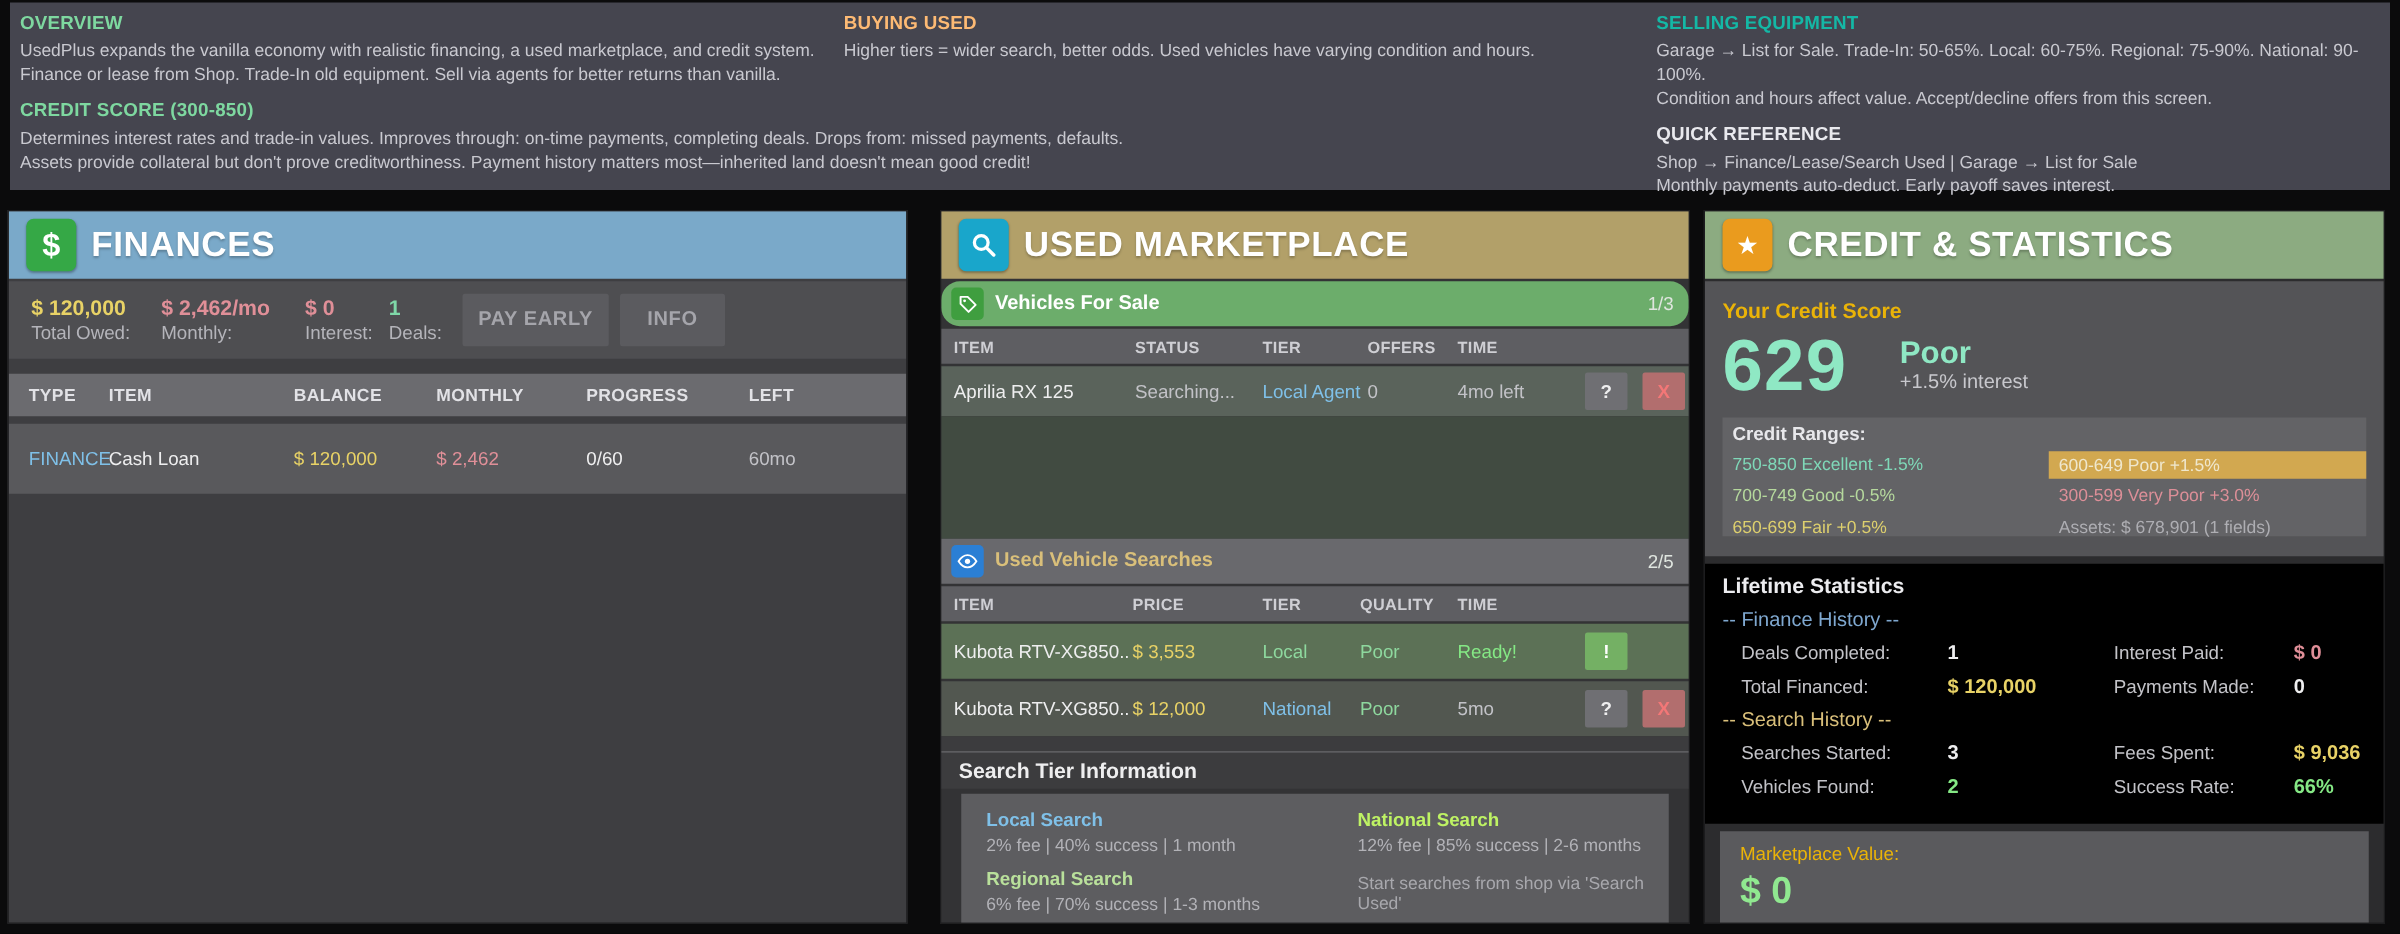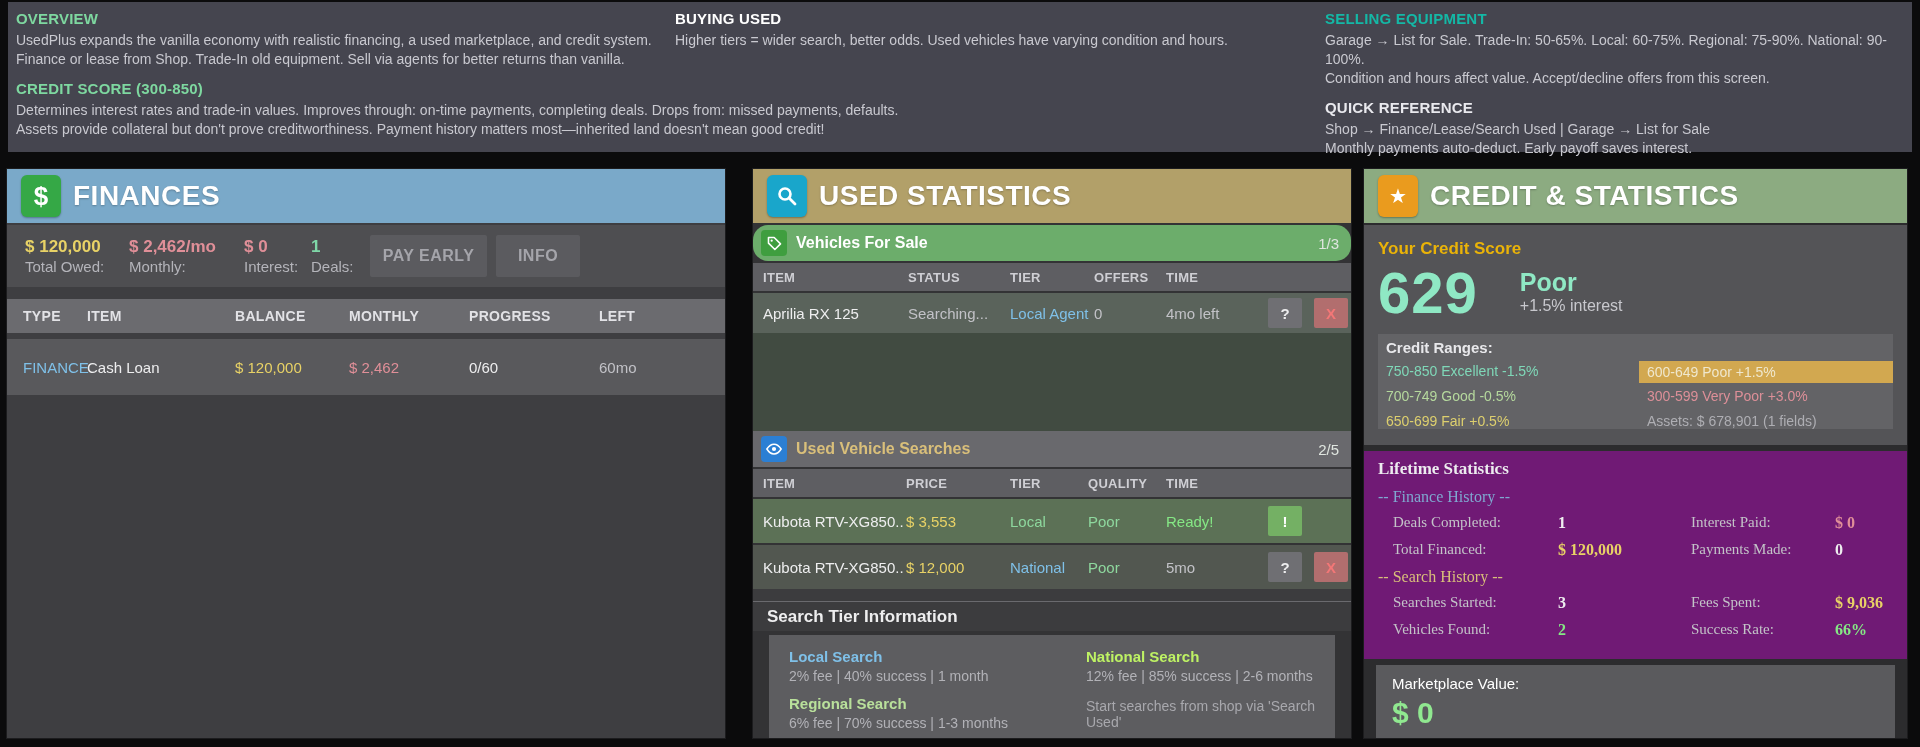--- a/index.html
+++ b/index.html
@@ -6,21 +6,21 @@
   body { background:#000; font-family:"Liberation Sans","DejaVu Sans",sans-serif; }
   .screen { position:relative; width:1920px; height:747px; background:#0b0b0c; overflow:hidden; }
 
   
   .helpbar { position:absolute; left:8px; top:2px; width:1904px; height:150px; background:#45454f; }
   .hcol { position:absolute; top:8px; }
   .hcol1 { left:8px; } .hcol2 { left:667px; } .hcol3 { left:1317px; }
   .hsec { margin-bottom:11px; }
   .hsec .htitle { font-size:15px; font-weight:bold; margin-bottom:4px; letter-spacing:.2px; }
   .hsec .hline { font-size:14px; color:#c9c9d0; line-height:19px; }
-  .ht-mint { color:#7ed8a0; } .ht-gold { color:#ffffff; } .ht-green { color:#14b8a6; } .ht-white { color:#e9e9ee; }
+  .ht-mint { color:#7ed8a0; } .ht-gold { color:#fdba74; } .ht-green { color:#14b8a6; } .ht-white { color:#e9e9ee; }
 
   
   .panel { position:absolute; top:168px; height:571px; border:1px solid #1c1c1e; display:flex; flex-direction:column; overflow:hidden; }
   .panel-header { height:54px; display:flex; align-items:center; padding-left:14px; flex:0 0 auto; }
   .panel-title { color:#fff; font-size:28px; font-weight:bold; letter-spacing:.5px; margin-left:12px; text-shadow:0 1px 2px rgba(0,0,0,.25); }
   .hicon { width:40px; height:42px; border-radius:6px; display:flex; align-items:center; justify-content:center; color:#fff; font-weight:bold; box-shadow:0 1px 2px rgba(0,0,0,.3); }
 
   
   .p-fin { left:6px; width:720px; background:#3e3e41; }
   .p-fin .panel-header { background:#7aa9c9; }
@@ -88,29 +88,29 @@
   .score-rating { font-size:25px; font-weight:bold; color:#8fe8c4; line-height:26px; }
   .score-int { font-size:16px; color:#c8c8cd; margin-top:2px; }
   .ranges-box { margin-top:9px; background:#636366; height:95px; padding:5px 0 0 8px; position:relative; }
   .ranges-label { font-size:15px; font-weight:bold; color:#e8e8eb; margin-bottom:3px; }
   .rrow { font-size:14px; line-height:25px; }
   .r-left { position:absolute; left:8px; top:25px; }
   .r-right { position:absolute; left:261px; top:25px; right:0; }
   .r-hl { background:#d2a850; color:#efe7cd; padding-left:8px; line-height:22px; margin:2px 0 1px 0; }
   .r-right .rrow { padding-left:8px; }
   .c-teal{color:#7fd8b8;} .c-lgreen{color:#b5d89d;} .c-fair{color:#ddcf6e;} .c-vpoor{color:#dc8f98;} .c-assets{color:#aeaeb3;}
-  .stats-block { margin-top:6px; background:#701a75; padding:8px 14px 0 14px; height:208px; flex:0 0 auto;font-family:Liberation Serif, serif; }
+  .stats-block { margin-top:6px; background:#000000; padding:8px 14px 0 14px; height:208px; flex:0 0 auto; }
   .stats-title { color:#ececef; font-size:17px; font-weight:bold; }
   .hist { font-size:16px; margin-top:9px; margin-bottom:8px; }
   .hist.fin { color:#7fa8d0; } .hist.sch { color:#d9bf7a; }
   .sgrid { display:grid; grid-template-columns:165px 133px 144px 1fr; row-gap:9px; font-size:15px;margin-left:15px; }
   .slabel { color:#c3c3c8; }
   .sval { font-weight:bold; font-size:16px; }
   .mv-box { margin:6px 12px 0 12px; background:#5a5a5d; padding:10px 16px; height:74px; flex:0 0 auto; }
-  .mv-label { font-size:15px; color:#ffffff; }
+  .mv-label { font-size:15px; color:#eab308; }
   .mv-value { font-size:30px; font-weight:bold; color:#90e890; margin-top:4px; }
 </style>
 </head>
 <body>
 
 <div class="screen">
 
   <div class="helpbar">
     <div class="hcol hcol1">
       <div class="hsec">
@@ -188,21 +188,21 @@
   </div>
 
   <div class="panel p-mkt">
     <div class="panel-header">
       <div class="hicon icon-search">
         <svg width="24" height="24" viewBox="0 0 24 24">
             <circle cx="10" cy="10" r="5.5" fill="none" stroke="#fff" stroke-width="2.6"></circle>
             <line x1="14.5" y1="14.5" x2="20" y2="20" stroke="#fff" stroke-width="2.8" stroke-linecap="round"></line>
           </svg>
       </div>
-      <div class="panel-title">USED STATISTICS</div>
+      <div class="panel-title">USED MARKETPLACE</div>
     </div>
 
     <div class="subbar green">
       <div class="sicon tag">
         <svg width="17" height="17" viewBox="0 0 24 24">
             <path d="M3.5 3.5h8l9 9-8 8-9-9z" fill="none" stroke="#fff" stroke-width="2.2" stroke-linejoin="round"></path>
             <circle cx="8" cy="8" r="1.6" fill="#fff"></circle>
           </svg>
       </div>
       <div class="sub-title">Vehicles For Sale</div>

